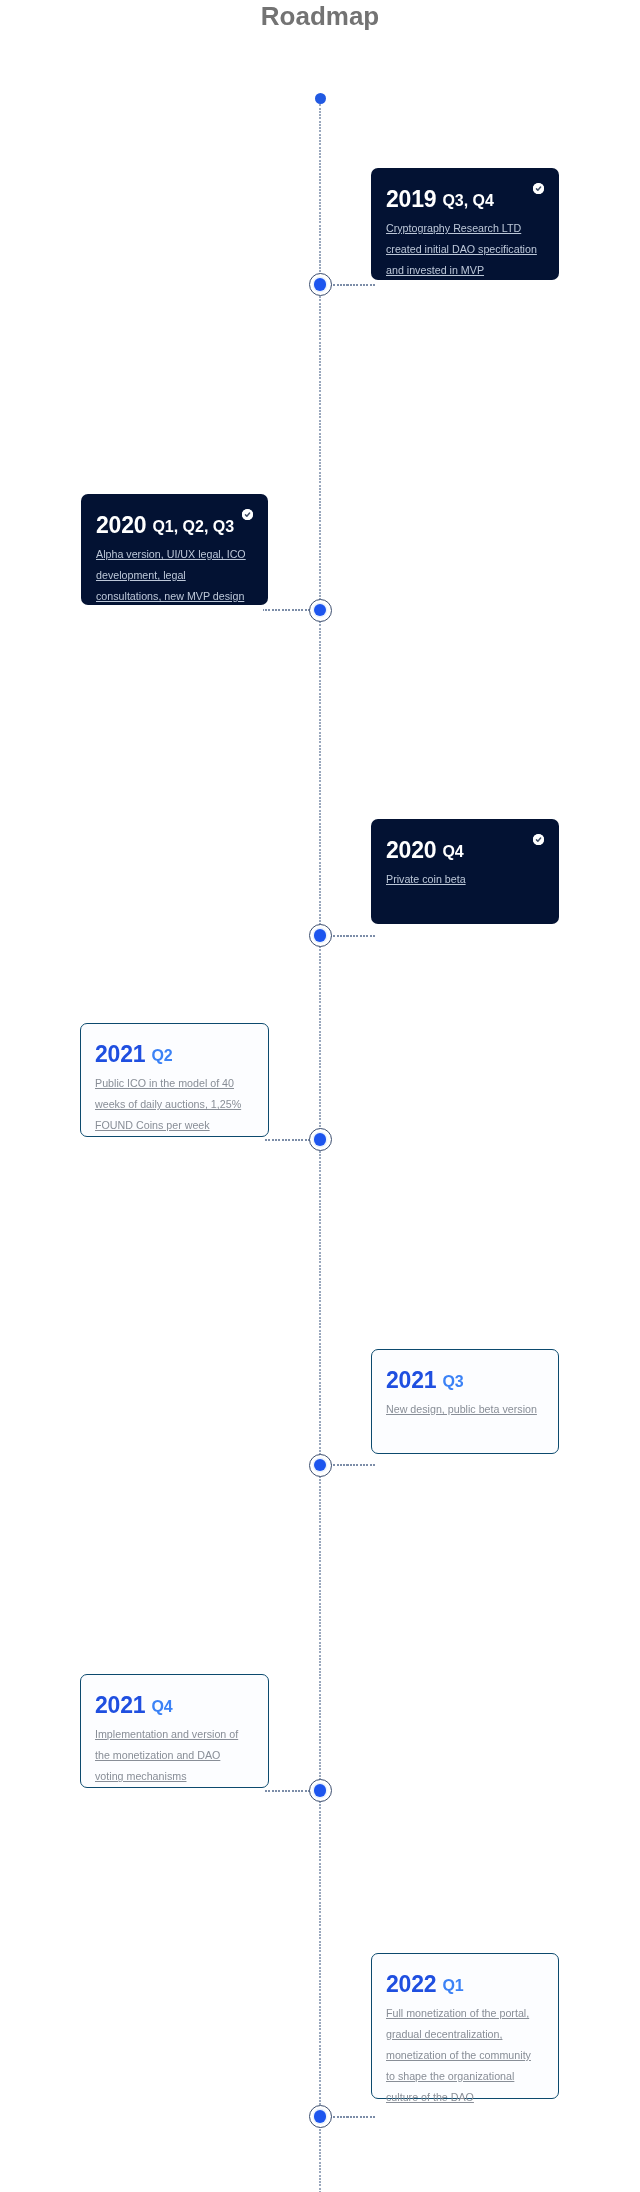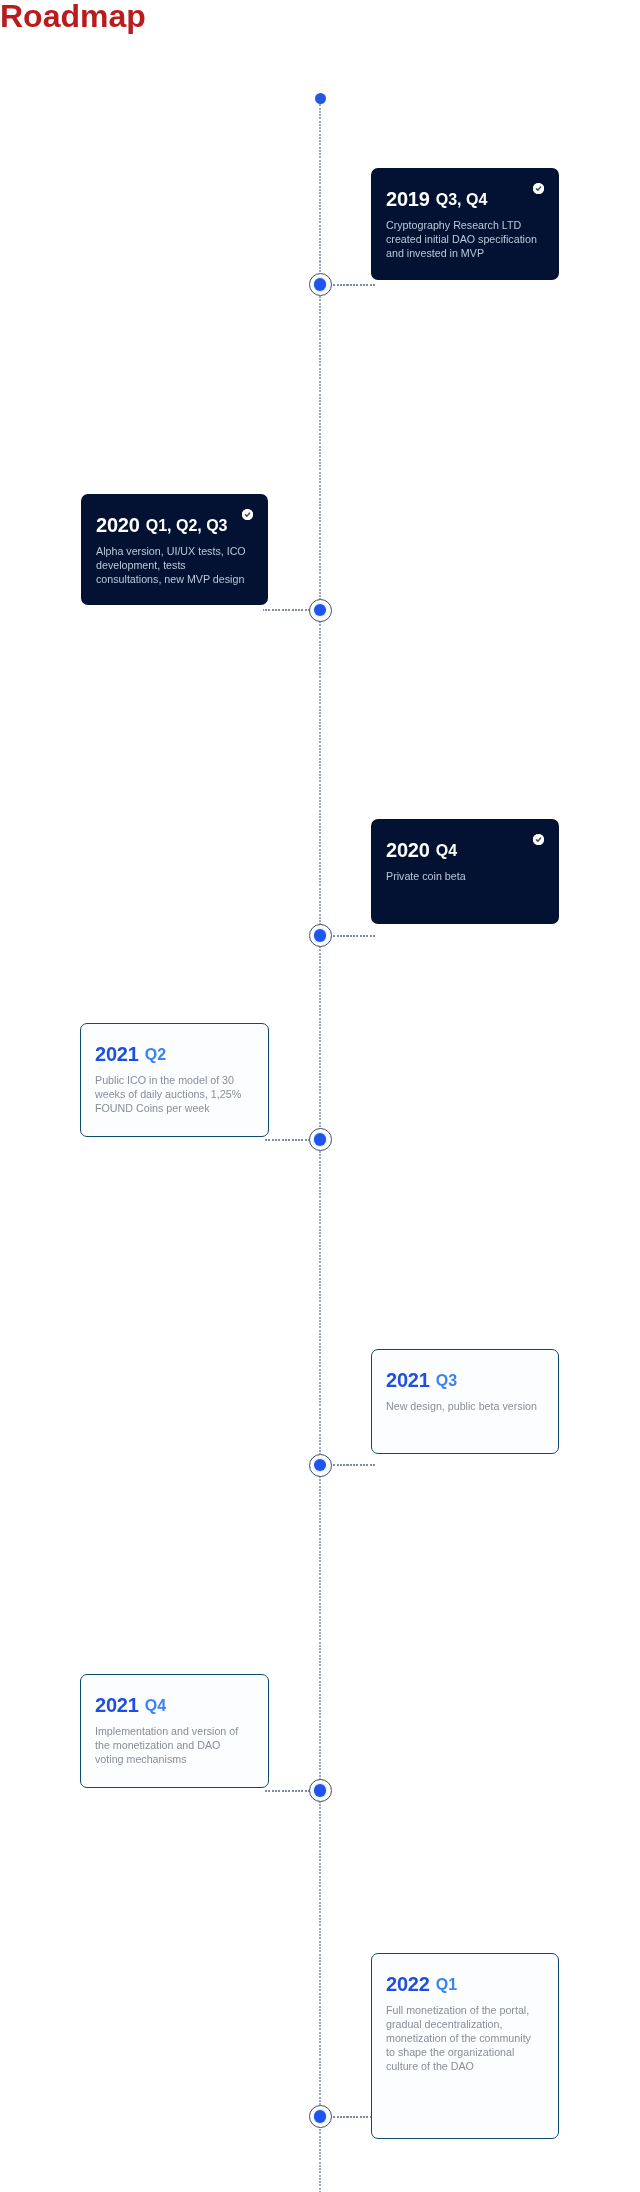--- a/index.html
+++ b/index.html
@@ -7,22 +7,22 @@
   body{
     width:640px;height:2192px;background:#ffffff;
     font-family:"Liberation Sans",sans-serif;
     -webkit-font-smoothing:antialiased;
     overflow:hidden;position:relative;
   }
   .page{position:relative;width:640px;height:2192px;overflow:hidden;}
   .layer{position:absolute;left:0;top:0;width:640px;height:2192px;}
 
   .title{
-    position:absolute;left:0;top:-1px;width:640px;
-    font-size:32px;font-weight:bold;color:#b91c1c;letter-spacing:0px;
+    position:absolute;left:0;top:-1px;width:640px;text-align:center;
+    font-size:26px;font-weight:bold;color:#737373;letter-spacing:0px;
     line-height:34px;
   }
 
   
   .spine{
     position:absolute;left:319px;top:98px;height:2094px;width:2px;
     background:repeating-linear-gradient(to bottom,#9aa8bd 0 2px,rgba(255,255,255,0) 2px 3.25px);
   }
   .spine-top-dot{
     position:absolute;left:314.5px;top:93px;width:11px;height:11px;border-radius:50%;
@@ -50,26 +50,26 @@
   }
 
   .card{
     position:absolute;box-sizing:border-box;border-radius:7px;
     padding:22px 15px 0 15px;
   }
   .card.dark{background:#031233;color:#fff;}
   .card.light{background:#fcfdff;border:1px solid #0c4a6e;padding:21px 14px 0 14px;}
 
   .card .head{display:flex;align-items:baseline;line-height:18px;height:18px;}
-  .card .year{font-size:20px;font-weight:bold;letter-spacing:-0.2px;display:block;}
+  .card .year{font-size:23px;font-weight:bold;letter-spacing:-0.2px;display:block;}
   .card .q{font-size:16px;font-weight:bold;margin-left:6px;display:block;position:relative;top:-1px;}
   .card.dark .year,.card.dark .q{color:#ffffff;}
   .card.light .year{color:#1f4fe0;}
   .card.light .q{color:#3b82f6;}
-  .card .desc{font-size:10.7px;line-height:14px;margin-top:10px;width:154px;}
+  .card .desc{font-size:10.7px;line-height:21px;margin-top:10px;width:154px;text-decoration:underline;}
   .card.dark .desc{color:#bcc7d8;}
   .card.light .desc{color:#888e97;}
 
   .badge{
     position:absolute;right:15px;top:15px;width:11px;height:11px;
     border-radius:50%;background:#fff;
   }
   .badge svg{position:absolute;left:0;top:0;display:block;}
 </style>
 </head>
@@ -100,21 +100,21 @@
             <circle cx="5.5" cy="5.5" r="5.5" fill="#ffffff"></circle>
             <path d="M3.5 5.9 L4.85 7.25 L7.6 4.1" stroke="#424f66" stroke-width="1.5" fill="none" stroke-linecap="round" stroke-linejoin="round"></path>
           </svg>
         </div>
     </div>
     <div class="card dark" style="left:81px;top:494px;width:187px;height:111px">
       <div class="head">
         <span class="year">2020</span>
         <span class="q">Q1, Q2, Q3</span>
       </div>
-      <div class="desc">Alpha version, UI/UX tests, ICO development, tests consultations, new MVP design</div>
+      <div class="desc">Alpha version, UI/UX legal, ICO development, legal consultations, new MVP design</div>
       <div class="badge">
           <svg width="11" height="11" viewBox="0 0 11 11" aria-hidden="true">
             <circle cx="5.5" cy="5.5" r="5.5" fill="#ffffff"></circle>
             <path d="M3.5 5.9 L4.85 7.25 L7.6 4.1" stroke="#424f66" stroke-width="1.5" fill="none" stroke-linecap="round" stroke-linejoin="round"></path>
           </svg>
         </div>
     </div>
     <div class="card dark" style="left:371px;top:819px;width:188px;height:105px">
       <div class="head">
         <span class="year">2020</span>
@@ -126,37 +126,37 @@
             <circle cx="5.5" cy="5.5" r="5.5" fill="#ffffff"></circle>
             <path d="M3.5 5.9 L4.85 7.25 L7.6 4.1" stroke="#424f66" stroke-width="1.5" fill="none" stroke-linecap="round" stroke-linejoin="round"></path>
           </svg>
         </div>
     </div>
     <div class="card light" style="left:80px;top:1023px;width:189px;height:114px">
       <div class="head">
         <span class="year">2021</span>
         <span class="q">Q2</span>
       </div>
-      <div class="desc">Public ICO in the model of 30 weeks of daily auctions, 1,25% FOUND Coins per week</div>
+      <div class="desc">Public ICO in the model of 40 weeks of daily auctions, 1,25% FOUND Coins per week</div>
     </div>
     <div class="card light" style="left:371px;top:1349px;width:188px;height:105px">
       <div class="head">
         <span class="year">2021</span>
         <span class="q">Q3</span>
       </div>
       <div class="desc">New design, public beta version</div>
     </div>
     <div class="card light" style="left:80px;top:1674px;width:189px;height:114px">
       <div class="head">
         <span class="year">2021</span>
         <span class="q">Q4</span>
       </div>
       <div class="desc">Implementation and version of the monetization and DAO voting mechanisms</div>
     </div>
-    <div class="card light" style="left:371px;top:1953px;width:188px;height:186px">
+    <div class="card light" style="left:371px;top:1953px;width:188px;height:146px">
       <div class="head">
         <span class="year">2022</span>
         <span class="q">Q1</span>
       </div>
       <div class="desc">Full monetization of the portal, gradual decentralization, monetization of the community to shape the organizational culture of the DAO</div>
     </div>
   </div>
   <div class="layer">
     <div class="node" style="left:308.5px;top:273.0px">
         <i></i>

